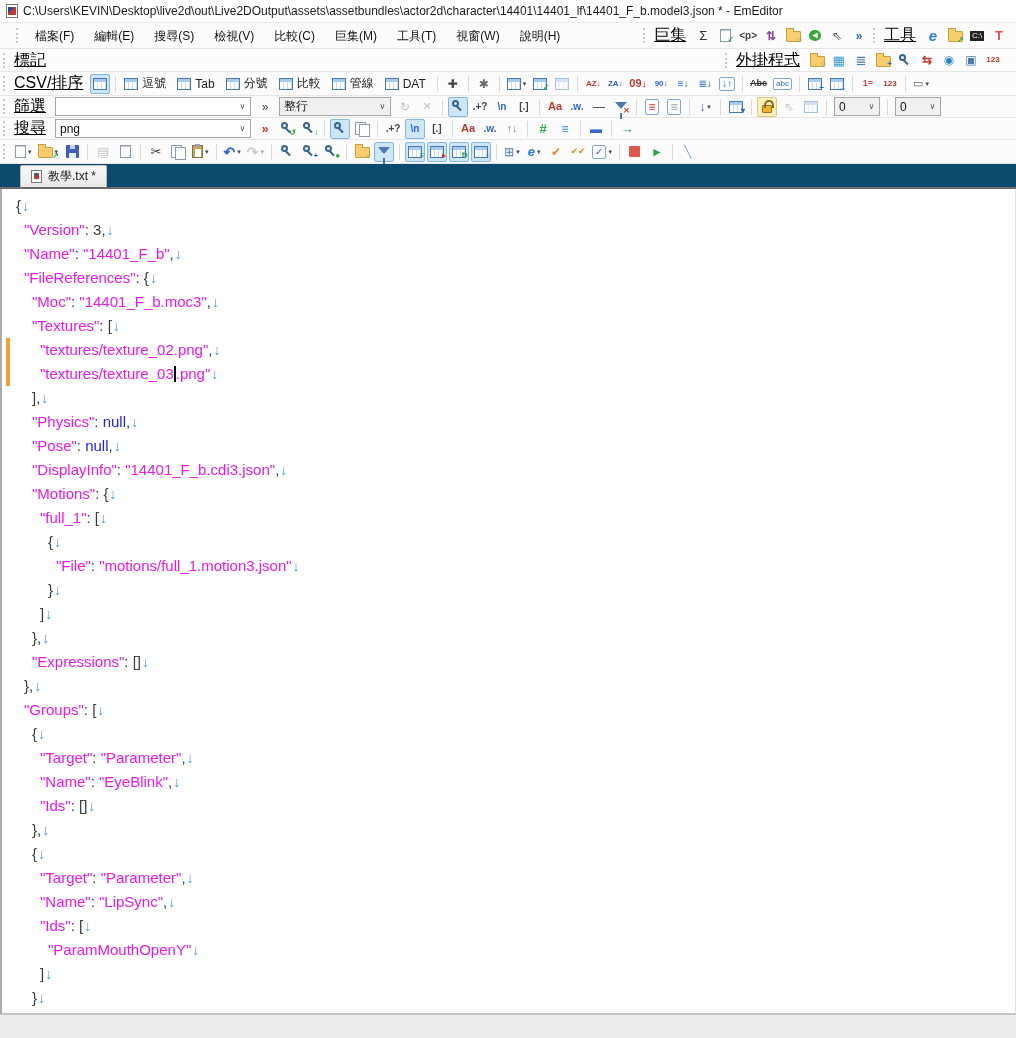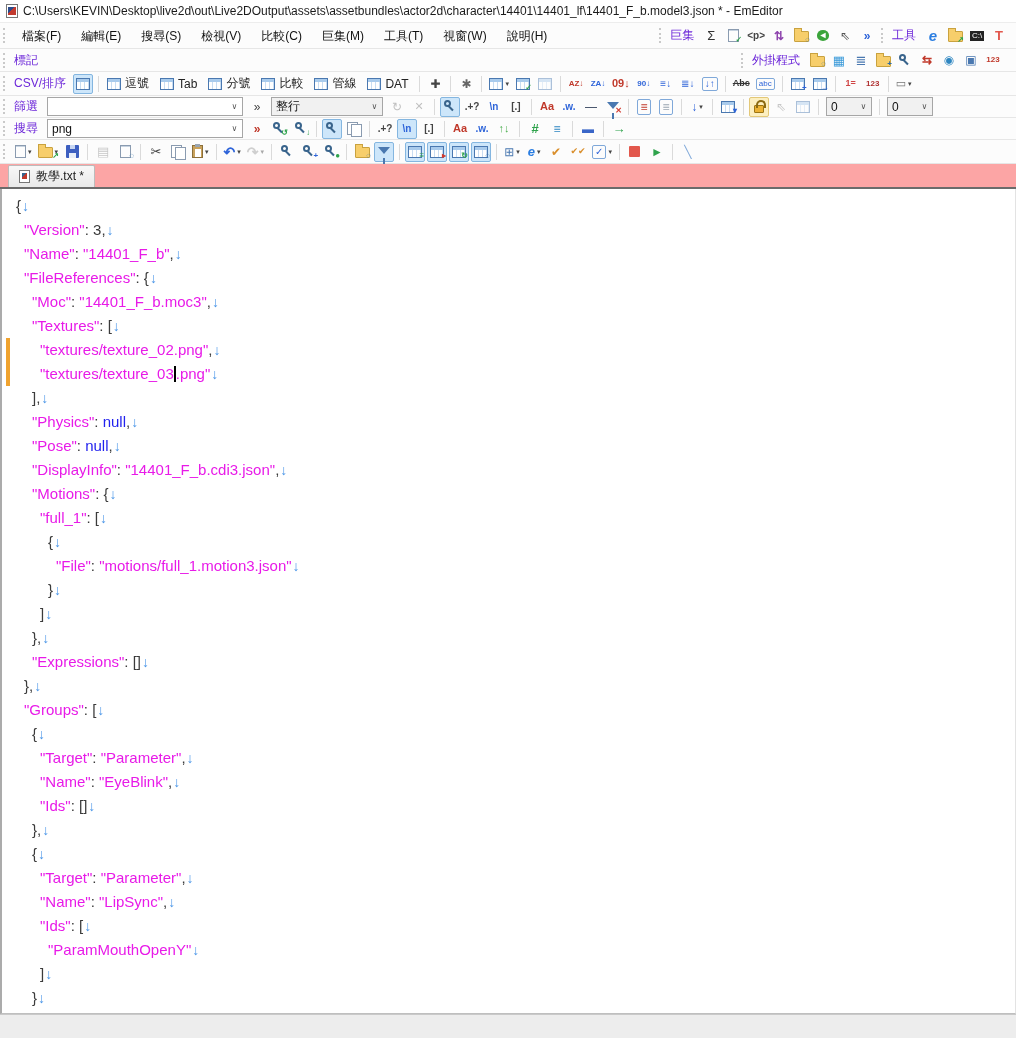--- a/index.html
+++ b/index.html
@@ -12,29 +12,29 @@
   #win{width:100%;height:100%;display:flex;flex-direction:column;}
 
   
   .titlebar{height:22px;display:flex;align-items:center;padding:0 6px;font-size:12px;color:#1b1b1b;background:#fff;flex:none;}
   .appicon i{display:block;width:12px;height:14px;background:#fff;border:1px solid #777;position:relative;margin-right:5px;}
   .appicon i::after{content:'';position:absolute;left:1px;top:2px;width:8px;height:8px;
     background:linear-gradient(135deg,#2B4B8C 42%,#C23A2F 42%);}
   .title{white-space:nowrap;}
 
   
-  .menubar{height:26px;display:flex;align-items:center;border-top:1px solid #EDEDED;background:#FCFCFC;font-size:12px;flex:none;}
+  .menubar{height:26px;display:flex;align-items:center;border-top:1px solid #EDEDED;background:#FCFCFC;font-size:12px;flex:none;padding-left:13px;}
   .menus{display:flex;align-items:center;}
   .menu-item{padding:0 10px;line-height:26px;color:#111;white-space:nowrap;}
   .mright{margin-left:auto;display:flex;align-items:center;padding-right:6px;}
 
   
   .tb{display:flex;align-items:center;background:#FCFCFC;border-top:1px solid #E6E6E6;padding-right:4px;flex:none;}
   .rowA{height:23px}.rowB{height:24px}.rowC{height:22px}.rowD{height:22px}.rowE{height:24px}
-  .tblabel{font-size:12px;color:#6d28d9;margin:0 6px 0 2px;white-space:nowrap;}
+  .tblabel{font-size:16px;color:#000000;margin:0 6px 0 2px;white-space:nowrap;text-decoration:underline;}
   .grip{width:5px;height:15px;border-left:2px dotted #C9C9C9;margin:0 4px 0 3px;flex:none;}
   .right{margin-left:auto;display:flex;align-items:center;padding-right:8px;}
   .icons{display:inline-flex;align-items:center;}
   .vsep{width:1px;height:16px;background:#DADADA;margin:0 4px;flex:none;}
 
   .ic{display:inline-flex;align-items:center;justify-content:center;height:20px;min-width:20px;
       padding:0 1px;margin:0 1px;border:1px solid transparent;border-radius:2px;position:relative;cursor:default;}
   .ic.withlb{padding:0 5px 0 2px;}
   .iclb{font-size:12px;color:#222;margin-left:4px;white-space:nowrap;}
   .ic.active{background:#CDE6FA;border-color:#84B6E0;}
@@ -71,21 +71,21 @@
   .sh-clip::after{content:'';position:absolute;left:2px;top:3px;width:6px;height:8px;background:#fff;}
 
   
   .combo{display:inline-flex;align-items:center;height:19px;border:1px solid #A6A6A6;background:#fff;margin:0 3px;}
   .combo .val{font-size:12px;padding:0 4px;flex:1;white-space:nowrap;overflow:hidden;color:#111;}
   .combo .ca{width:15px;text-align:center;color:#555;font-size:8px;flex:none;}
   .combo.greyed{background:#F1F1F1;}
   .w-filter{width:196px}.w-mode{width:112px}.w-num{width:46px}.w-search{width:196px}
 
   
-  .tabbar{height:24px;background:#fca5a5;display:flex;align-items:flex-end;padding-left:8px;border-top:1px solid #E6E6E6;flex:none;}
+  .tabbar{height:24px;background:#0c4a6e;display:flex;align-items:flex-end;padding-left:20px;border-top:1px solid #E6E6E6;flex:none;}
   .tab{display:inline-flex;align-items:center;height:22px;padding:0 10px;font-size:12px;color:#222;
        background:linear-gradient(#F8F8F8,#E9E9E9);border:1px solid #BCBCBC;border-bottom:none;margin-right:3px;border-radius:2px 2px 0 0;white-space:nowrap;}
   .tab.active{background:#fff;height:23px;border-color:#9E9E9E;}
   .tabicon{margin-right:6px;display:inline-flex;}
   .ticon-em{display:block;width:11px;height:13px;background:#fff;border:1px solid #777;position:relative;}
   .ticon-em::after{content:'';position:absolute;left:2px;top:2px;right:2px;bottom:3px;background:linear-gradient(135deg,#39648C 45%,#C0392B 45%);}
   .ticon-json{display:block;width:12px;height:13px;background:#FFF7EC;border:1px solid #D98E2B;
       font:bold 7px "Liberation Sans",sans-serif;color:#D98E2B;text-align:center;line-height:11px;}
   .tclose{margin-left:8px;color:#777;font-size:11px;}
   .tabline{height:2px;background:#6B6B6B;flex:none;}

